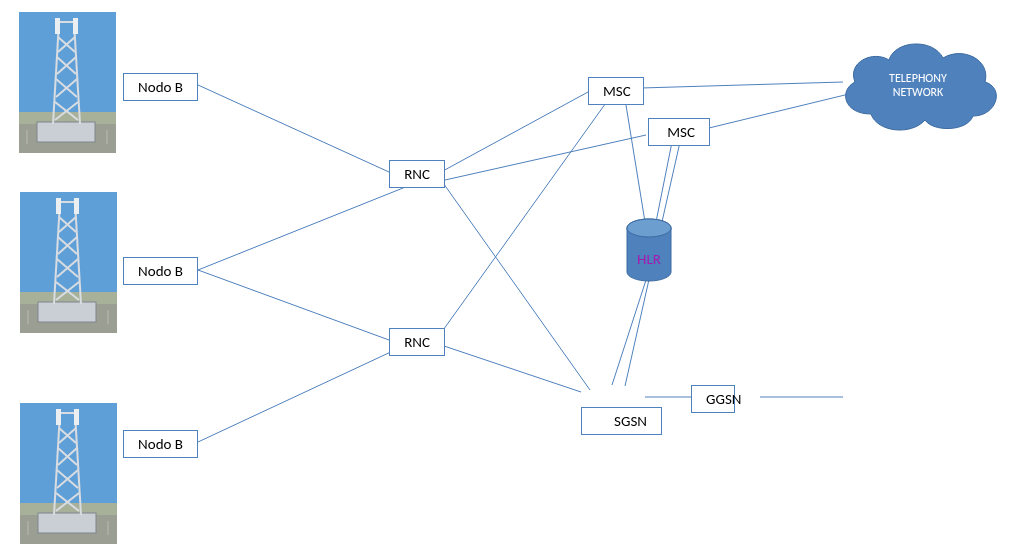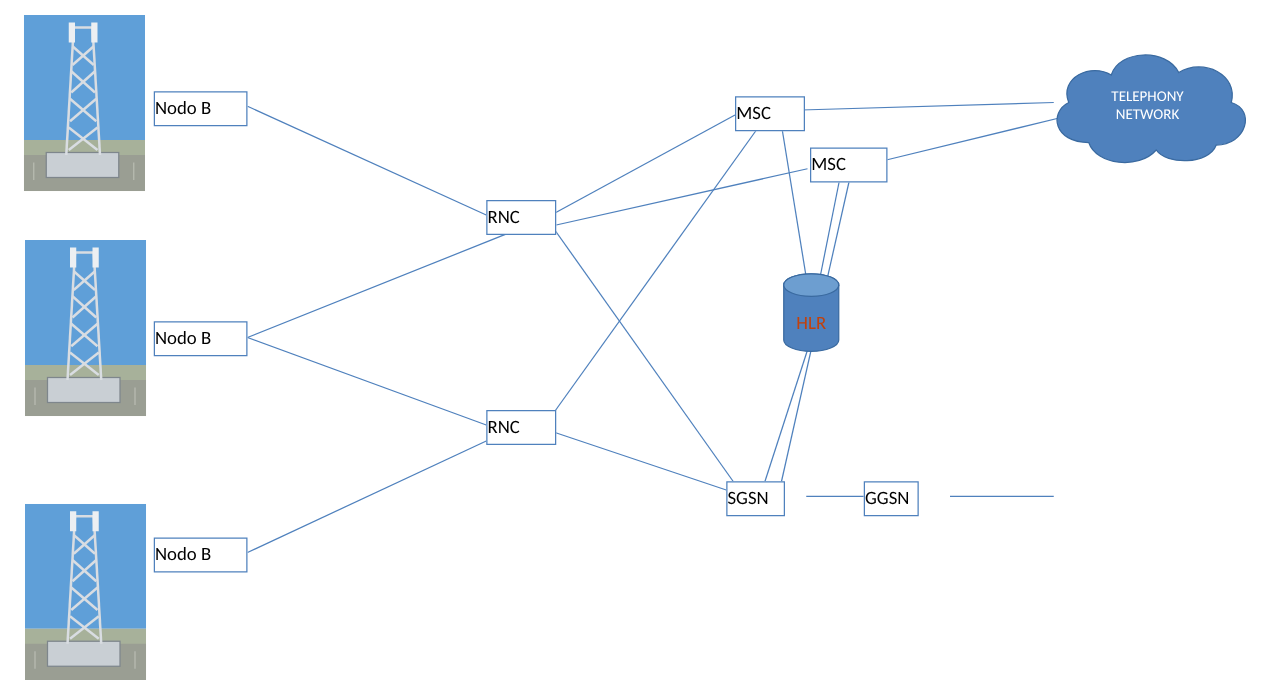--- a/index.html
+++ b/index.html
@@ -22,22 +22,22 @@
     position: absolute;
     left: 0; top: 0;
     width: 1024px;
     height: 557px;
     pointer-events: none;
   }
   .node-box {
     position: absolute;
     background: #ffffff;
     border: 1px solid #4f81bd;
-    padding: 4px 0;
-    text-align: left;
+    padding: 4px 14px;
+    text-align: right;
     color: #000;
     font-size: 15px;
     line-height: 1.2;
     box-sizing: border-box;
   }
   .cloud {
     position: absolute;
     color: #ffffff;
     font-size: 12px;
     text-align: center;
@@ -52,21 +52,21 @@
     width: 100%; height: 100%;
   }
   .cloud .cloud-text {
     position: relative;
     z-index: 2;
     white-space: pre-line;
   }
   .cylinder {
     position: absolute;
     text-align: center;
-    color: #c2410c;
+    color: #a21caf;
   }
   .cylinder svg {
     position: absolute;
     left: 0; top: 0;
     width: 100%; height: 100%;
   }
   .cylinder .cyl-text {
     position: absolute;
     z-index: 2;
     width: 100%;
@@ -221,21 +221,21 @@
   <div class="node-box" style="left:123px; top:73px; width:75px;">Nodo B</div>
   <div class="node-box" style="left:123px; top:257px; width:75px;">Nodo B</div>
   <div class="node-box" style="left:123px; top:430px; width:75px;">Nodo B</div>
 
   <div class="node-box" style="left:389px; top:160px; width:56px;">RNC</div>
   <div class="node-box" style="left:389px; top:328px; width:56px;">RNC</div>
 
   <div class="node-box" style="left:588px; top:77px; width:56px;">MSC</div>
   <div class="node-box" style="left:648px; top:118px; width:62px;">MSC</div>
 
-  <div class="node-box" style="left:581px; top:385px; width:47px;">SGSN</div>
+  <div class="node-box" style="left:581px; top:407px; width:81px;">SGSN</div>
   <div class="node-box" style="left:691px; top:385px; width:44px;">GGSN</div>
 
   <div class="cylinder" style="left:625px; top:218px; width:48px; height:64px;">
     <svg viewBox="0 0 48 64">
       <ellipse cx="24" cy="10" rx="22" ry="9" fill="#4f81bd" stroke="#3a6aa0"></ellipse>
       <path d="M2 10 L2 54 A22 9 0 0 0 46 54 L46 10" fill="#4f81bd" stroke="#3a6aa0"></path>
       <ellipse cx="24" cy="10" rx="22" ry="9" fill="#6d9ed0" stroke="#3a6aa0"></ellipse>
     </svg>
     <div class="cyl-text" style="top:32px;">HLR</div>
   </div>

